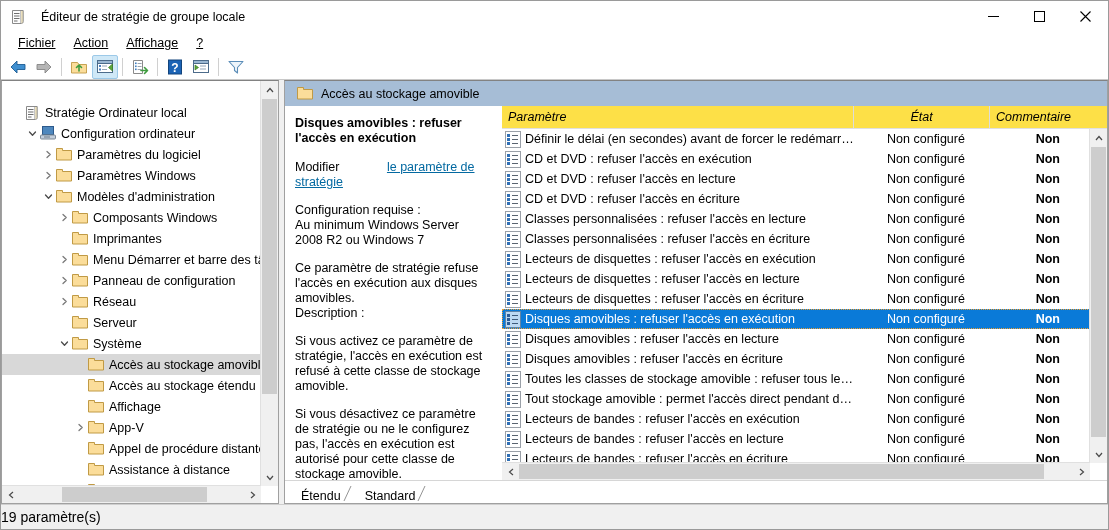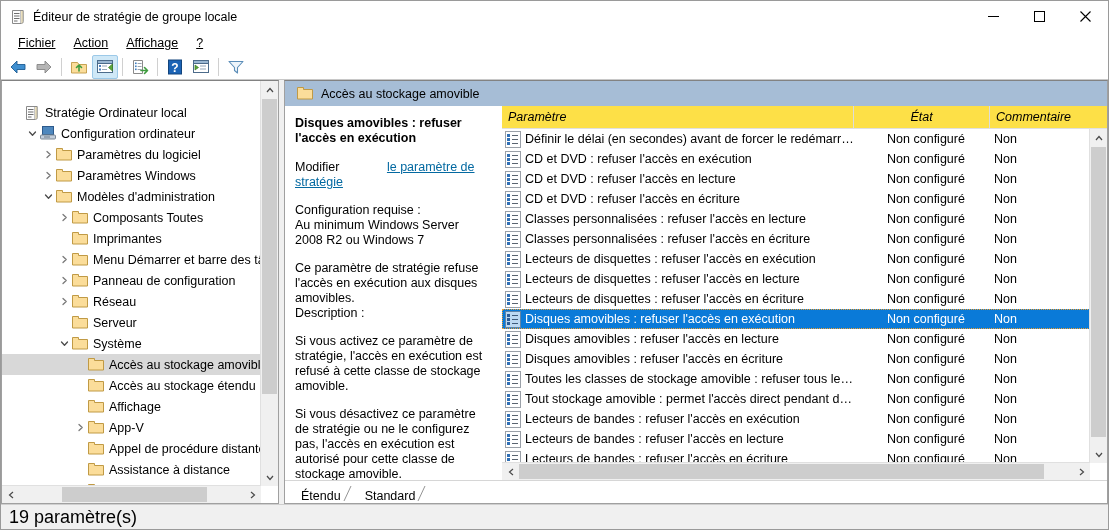--- a/index.html
+++ b/index.html
@@ -9,21 +9,21 @@
     font-size:12px;color:#000;background:#fff;
     -webkit-font-smoothing:antialiased;
   }
   .window{
     width:1107px;height:528px;border:1px solid #9a9a9a;background:#f0f0f0;
     display:flex;flex-direction:column;position:relative;
   }
   
   .titlebar{height:31px;background:#fff;display:flex;align-items:center;flex:0 0 auto;}
   .titlebar .ticon{width:16px;height:16px;margin-left:9px;margin-right:7px;position:relative;}
-  .titlebar .ttext{font-size:12.5px;color:#000;}
+  .titlebar .ttext{font-size:12.5px;color:#000;margin-left:8px;}
   .wbuttons{margin-left:auto;display:flex;height:31px;}
   .wbtn{width:46px;height:31px;display:flex;align-items:center;justify-content:center;font-size:13px;color:#000;}
   .wbtn svg{display:block;}
   
   .menubar{height:22px;background:#fff;display:flex;align-items:center;padding-left:8px;flex:0 0 auto;}
   .menu-item{padding:2px 9px;font-size:12.5px;color:#000;}
   .menu-item u{text-decoration:underline;}
   
   .toolbar{height:25px;background:#fff;border-bottom:1px solid #c8c8c8;display:flex;align-items:center;padding-left:4px;flex:0 0 auto;gap:0px;}
   .tbtn{width:24px;height:22px;display:flex;align-items:center;justify-content:center;border:1px solid transparent;border-radius:2px;}
@@ -73,32 +73,32 @@
   .lheader .col.sep{border-right:1px solid #dcdcdc;}
   .col-name{flex:0 0 352px;padding-left:6px;}
   .col-etat{flex:0 0 136px;justify-content:center;}
   .col-com{flex:1 1 auto;justify-content:center;padding-right:30px;}
   .lrows{flex:1 1 auto;overflow:hidden;position:relative;}
   .lrowsinner{position:absolute;inset:0 17px 17px 0;overflow:hidden;}
   .lrow{height:20px;display:flex;align-items:center;font-size:12.5px;white-space:nowrap;}
   .lrow .ric{width:16px;flex:0 0 16px;display:flex;align-items:center;justify-content:center;margin-left:3px;margin-right:4px;}
   .lrow .rname{flex:0 0 333px;overflow:hidden;text-overflow:ellipsis;}
   .lrow .retat{flex:0 0 136px;text-align:center;}
-  .lrow .rcom{flex:1 1 auto;text-align:left;padding-right:38px;}
+  .lrow .rcom{flex:1 1 auto;text-align:right;padding-right:30px;font-weight:bold;}
   .lrow.sel{background:#0a7ad8;color:#fff;outline:1px dotted #f0a030;outline-offset:-1px;}
   .lrow.sel .docico{background:#bcd9f2;border-color:#5f85a8;}
   .lrow.sel .docico::before{background:#2a5c96;box-shadow:0 4px 0 #2a5c96, 0 8px 0 #2a5c96;}
   .lrow.sel .docico::after{background:#3d5a7a;box-shadow:0 4px 0 #3d5a7a, 0 8px 0 #3d5a7a;}
   
   .tabstrip{height:22px;flex:0 0 auto;background:#fff;display:flex;align-items:flex-end;padding-left:6px;border-top:1px solid #d6d6d6;position:relative;}
   .tab{position:relative;height:19px;display:flex;align-items:flex-end;padding:0 14px 0 10px;font-size:12.5px;color:#000;}
   .tab .slash{position:absolute;right:2px;top:1px;height:17px;width:10px;}
   .tab.active{font-weight:normal;}
   
-  .statusbar{height:24px;flex:0 0 auto;background:#f0f0f0;border-top:1px solid #cfcfcf;display:flex;align-items:center;padding-left:8px;font-size:18px;}
+  .statusbar{height:24px;flex:0 0 auto;background:#f0f0f0;border-top:1px solid #cfcfcf;display:flex;align-items:center;padding-left:0;font-size:14px;}
 </style>
 </head>
 <body>
 
 <div class="window">
 
   <div class="titlebar">
     <span class="ticon">
       <svg width="16" height="16" viewBox="0 0 16 16">
         <path d="M2.5 1.5h8.5v13H2.5z" fill="#fdfdfd" stroke="#8a8a8a" stroke-width="1"></path>
@@ -287,21 +287,21 @@
             <div class="tnode">
               <span style="display:inline-block;width:54px;flex:0 0 54px;"></span>
               <span class="exp">
                 <svg width="9" height="9" viewBox="0 0 9 9">
                   <path d="M3 1.5 L6.2 4.5 L3 7.5" stroke="#7a7a7a" stroke-width="1.3" fill="none" stroke-linecap="round" stroke-linejoin="round"></path>
                 </svg>
               </span>
               <span class="ico"><svg width="16" height="14" viewBox="0 0 16 14">
                   <path d="M0.5 1.5h6v2h9v9.5h-15z" fill="#fbdd9a" stroke="#c09a45" stroke-width="1"></path>
                 </svg></span>
-              <span>Composants Toutes</span>
+              <span>Composants Windows</span>
             </div>
             <div class="tnode">
               <span style="display:inline-block;width:54px;flex:0 0 54px;"></span>
               <span class="exp"></span>
               <span class="ico"><svg width="16" height="14" viewBox="0 0 16 14">
                   <path d="M0.5 1.5h6v2h9v9.5h-15z" fill="#fbdd9a" stroke="#c09a45" stroke-width="1"></path>
                 </svg></span>
               <span>Imprimantes</span>
             </div>
             <div class="tnode">

